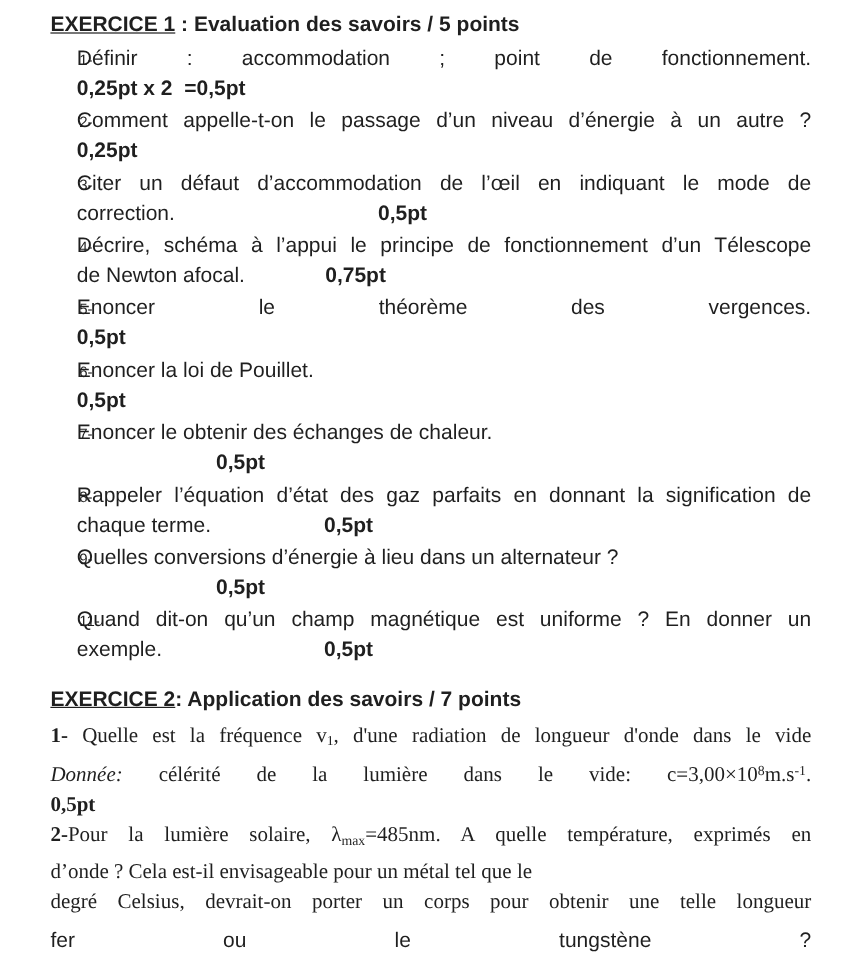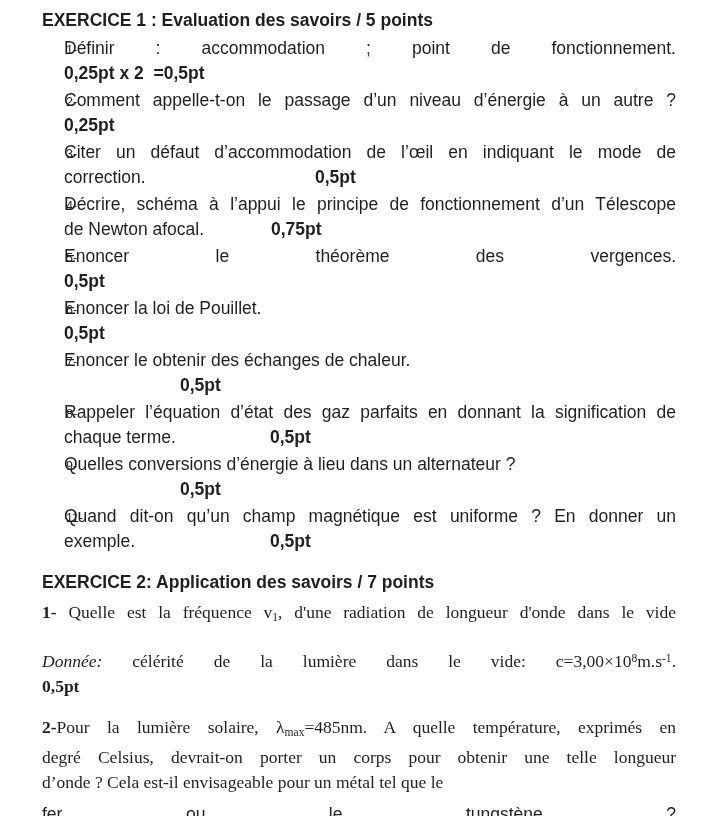--- a/index.html
+++ b/index.html
@@ -9,33 +9,33 @@
     box-sizing:border-box;
     padding:8px 42px 0 42px;
     background:#ffffff;
     color:#1f1f1f;
     font-family:"Liberation Sans","DejaVu Sans",sans-serif;
     font-size:17.5px;
     line-height:25px;
     overflow:hidden;
   }
   .heading { font-weight:bold; margin-bottom:3px; }
-  .heading .u { }
+  .heading .u { text-decoration:underline; }
   .h2 { margin-top:16px; margin-bottom:5px; }
   .item { position:relative; padding-left:22px; margin-bottom:2px; }
   .num {
     position:absolute; left:2px; bottom:auto; top:4px;
     font-size:12.5px; line-height:21px;
   }
   .line { position:relative; }
   .spread { text-align:justify; text-align-last:justify; }
   .pts { font-weight:bold; white-space:pre-wrap; }
   .abs { position:absolute; top:0; }
   .para { margin:0;font-family:Liberation Serif, serif; }
-  .mt2 { margin-top:16px; }
+  .mt2 { margin-top:0; }
   .mt7 { margin-top:7px; }
   .b { font-weight:bold; }
   .i { font-style:italic; }
   .sub { font-size:11.5px; vertical-align:-3px; }
   .sup { font-size:11.5px; vertical-align:5px; }
 </style>
 </head>
 <body style="background: rgb(255, 255, 255);">
 
 <div class="doc" style="color: rgb(31, 31, 31);">
@@ -151,20 +151,20 @@
 
     <div class="para mt2">
       <div class="line spread"><span class="i">Donnée:</span><span> célérité de la lumière dans le vide: c=3,00×10</span><span class="sup">8</span><span>m.s</span><span class="sup">-1</span><span>.</span></div>
       <div class="line">
         <span class="pts">0,5pt</span>
       </div>
     </div>
 
     <div class="para mt2">
       <div class="line spread"><span class="b">2-</span><span>Pour la lumière solaire, λ</span><span class="sub">max</span><span>=485nm. A quelle température, exprimés en</span></div>
+      <div class="line">d’onde ? Cela est-il envisageable pour un métal tel que le</div>
       <div class="line spread">degré Celsius, devrait-on porter un corps pour obtenir une telle longueur</div>
-      <div class="line">d’onde ? Cela est-il envisageable pour un métal tel que le</div>
     </div>
 
     <div class="line spread mt7">fer ou le tungstène ?</div>
   </section>
 
 </div>
 
 </body></html>

